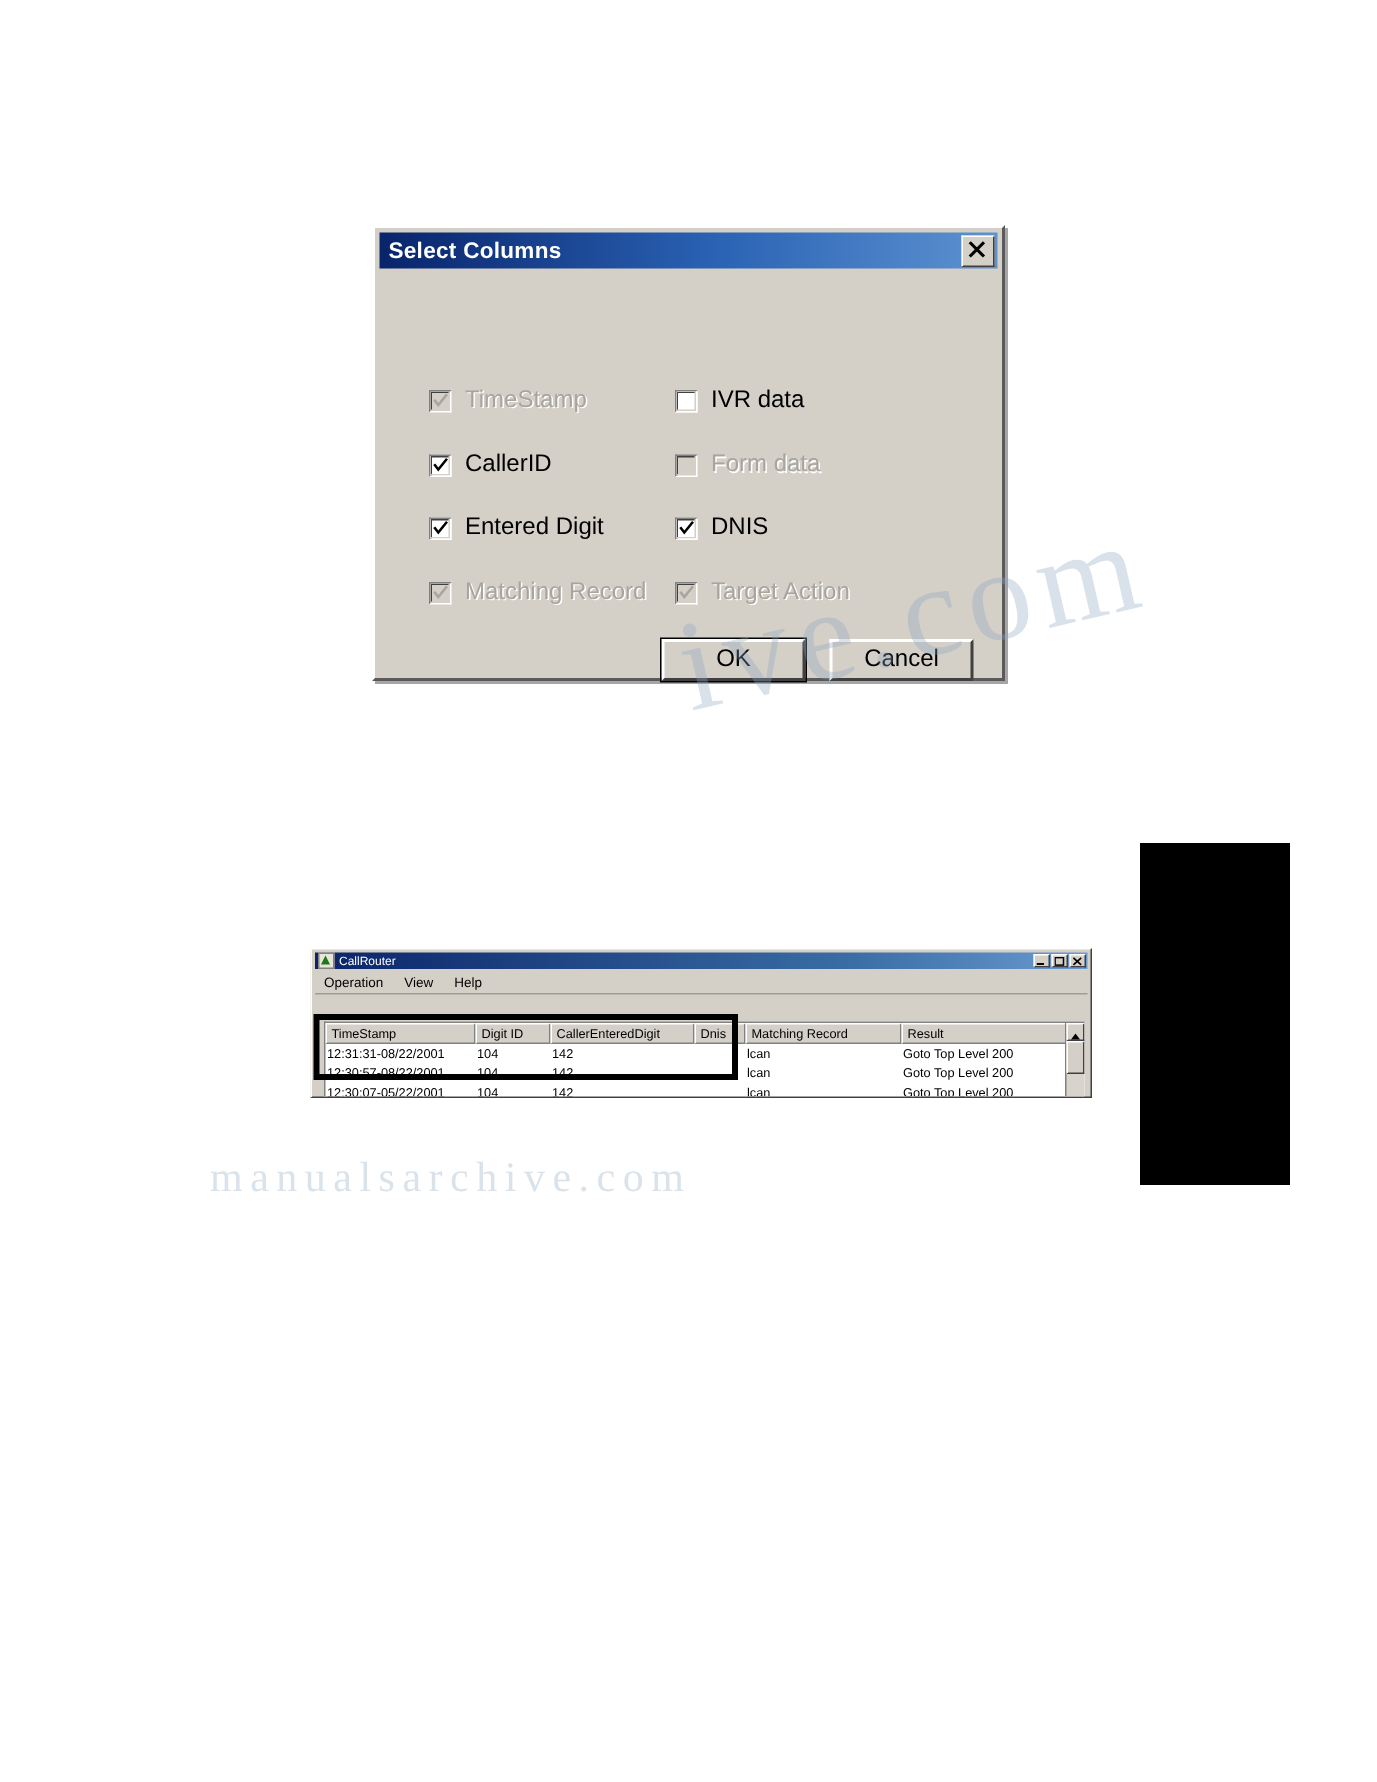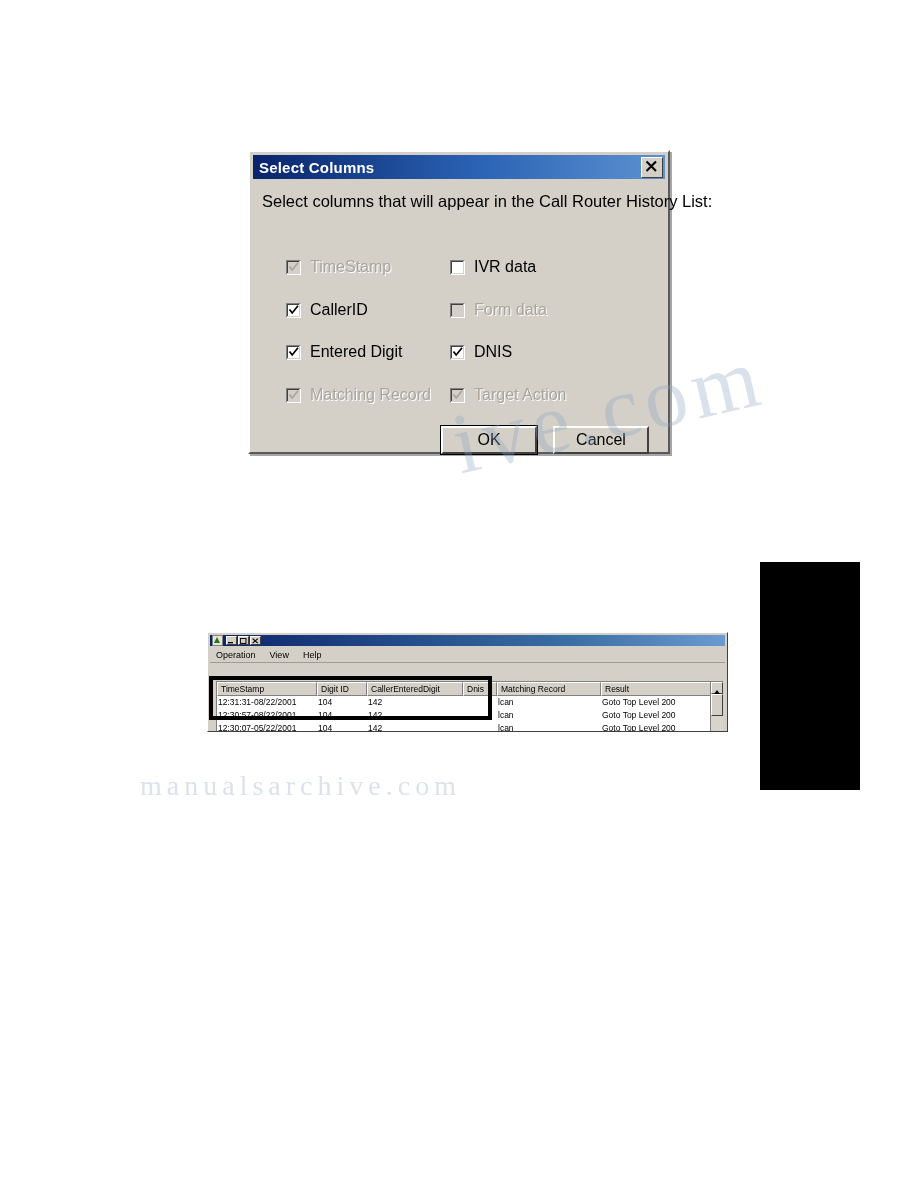--- a/index.html
+++ b/index.html
@@ -370,21 +370,20 @@
   <div class="dlg-titlebar">
     <div class="dlg-title">Select Columns</div>
     <div class="dlg-close">
       <svg width="13" height="13" viewBox="0 0 13 13">
         <path d="M1.5 1.5 L11 11 M11 1.5 L1.5 11" stroke="#000" stroke-width="2.1" fill="none"></path>
       </svg>
     </div>
   </div>
 
   <div class="dlg-body">
-    <div class="dlg-instruction">Select columns that will appear in the Call Router History List:</div>
 
     <div class="chk-row" style="left:36px; top:78px;">
       <span class="chk-box disabled">
         <svg class="tick" width="12" height="12" viewBox="0 0 12 12">
           <path d="M1.5 5.5 L4.2 9 L10 1.8" stroke="#a8a49e" stroke-width="1.7" fill="none"></path>
         </svg>
       </span>
       <span class="chk-label disabled">TimeStamp</span>
     </div>
     <div class="chk-row" style="left:200px; top:78px;">
@@ -442,20 +441,21 @@
     <button class="dlg-btn default" style="left:191px; top:246px;">OK</button>
     <button class="dlg-btn" style="left:303px; top:246px;">Cancel</button>
   </div>
 </div>
 
 <div class="crwin">
   <div class="cr-titlebar">
     <span class="cr-appicon">
         <span class="tri"></span>
       </span>
+    <span class="cr-title">CallRouter</span>
     <span class="cr-btns">
       <span class="cr-btn">
         <svg class="gl" width="7" height="6" viewBox="0 0 7 6">
             <rect x="0" y="4" width="5" height="1.3" fill="#000"></rect>
           </svg>
       </span>
       <span class="cr-btn">
         <svg class="gl" width="7" height="6" viewBox="0 0 7 6">
             <rect x="0.4" y="0.4" width="5.6" height="5" fill="none" stroke="#000" stroke-width="1"></rect>
           </svg>

